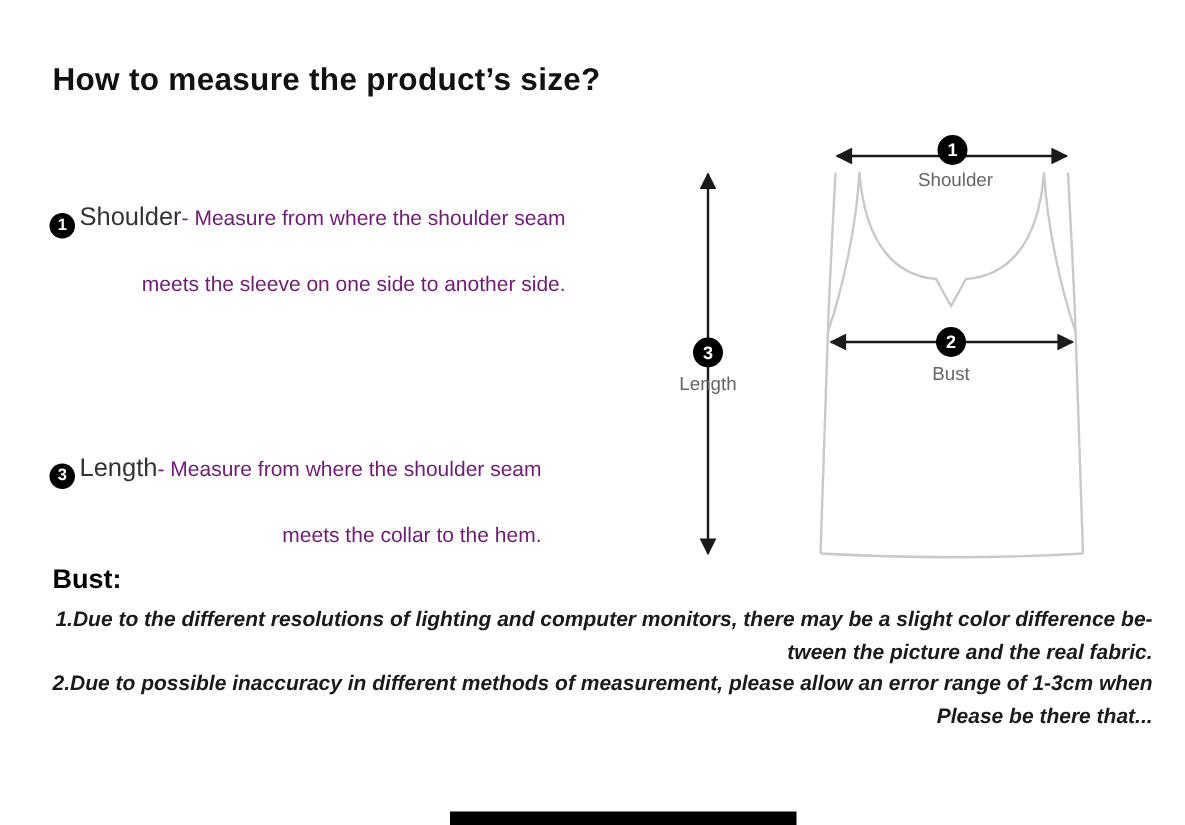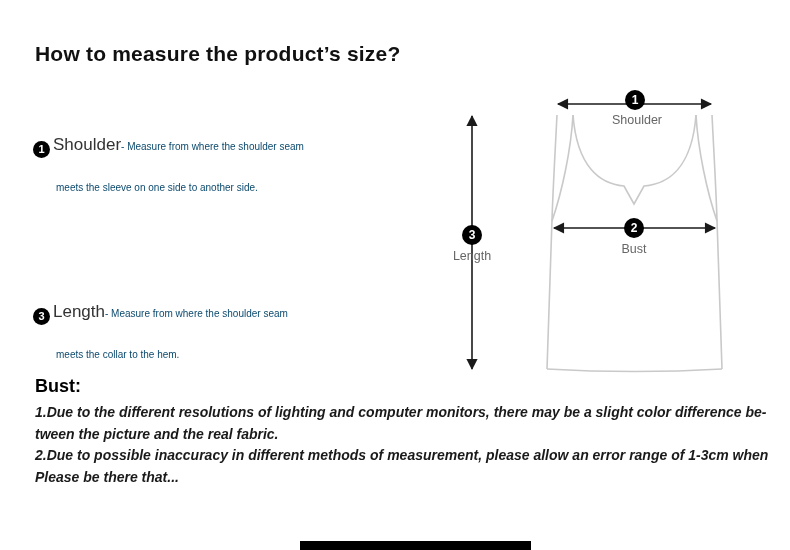--- a/index.html
+++ b/index.html
@@ -1,23 +1,23 @@
 <!DOCTYPE html>
 <html><head>
 <meta charset="utf-8">
 <style>
   html,body{margin:0;padding:0;background:#fff;}
   body{font-family:"Liberation Sans",sans-serif;}
-  .page{position:relative;width:790px;height:550px;background:#ffffff;overflow:hidden;}
+  .page{position:relative;width:790px;height:550px;background:#ffffff;overflow:hidden;text-align:right;}
   .title{position:absolute;left:35px;top:42px;margin:0;font-size:21px;font-weight:700;color:#111;letter-spacing:.2px;}
   .item{position:absolute;left:33px;white-space:nowrap;}
   .iline1,.line2{line-height:20px;}
   .badge{display:inline-flex;width:17px;height:17px;border-radius:50%;background:#000;color:#fff;font-size:11px;font-weight:700;align-items:center;justify-content:center;vertical-align:-3px;margin-right:3px;}
   .label{font-size:17px;color:#333;}
-  .desc{font-size:10px;color:#0c4a6e;}
+  .desc{font-size:14px;color:#701a75;}
   .line2{margin-top:20px;padding-left:23px;}
   .diagram{position:absolute;left:450px;top:85px;width:285px;height:295px;}
   .badge-num{fill:#fff;font-size:12px;font-weight:700;text-anchor:middle;font-family:"Liberation Sans",sans-serif;}
   .dlabel{fill:#666;font-size:12.5px;text-anchor:middle;font-family:"Liberation Sans",sans-serif;}
   .note-heading{position:absolute;left:35px;top:376px;font-size:18px;font-weight:700;color:#000;}
   .note-body{position:absolute;left:35px;top:402px;font-style:italic;font-size:14px;color:#1a1a1a;line-height:21.5px;white-space:nowrap;font-weight:bold;}
   .bottom-bar{position:absolute;left:300px;bottom:0;width:231px;height:9px;background:#000;}
 </style>
 </head>
 <body>

